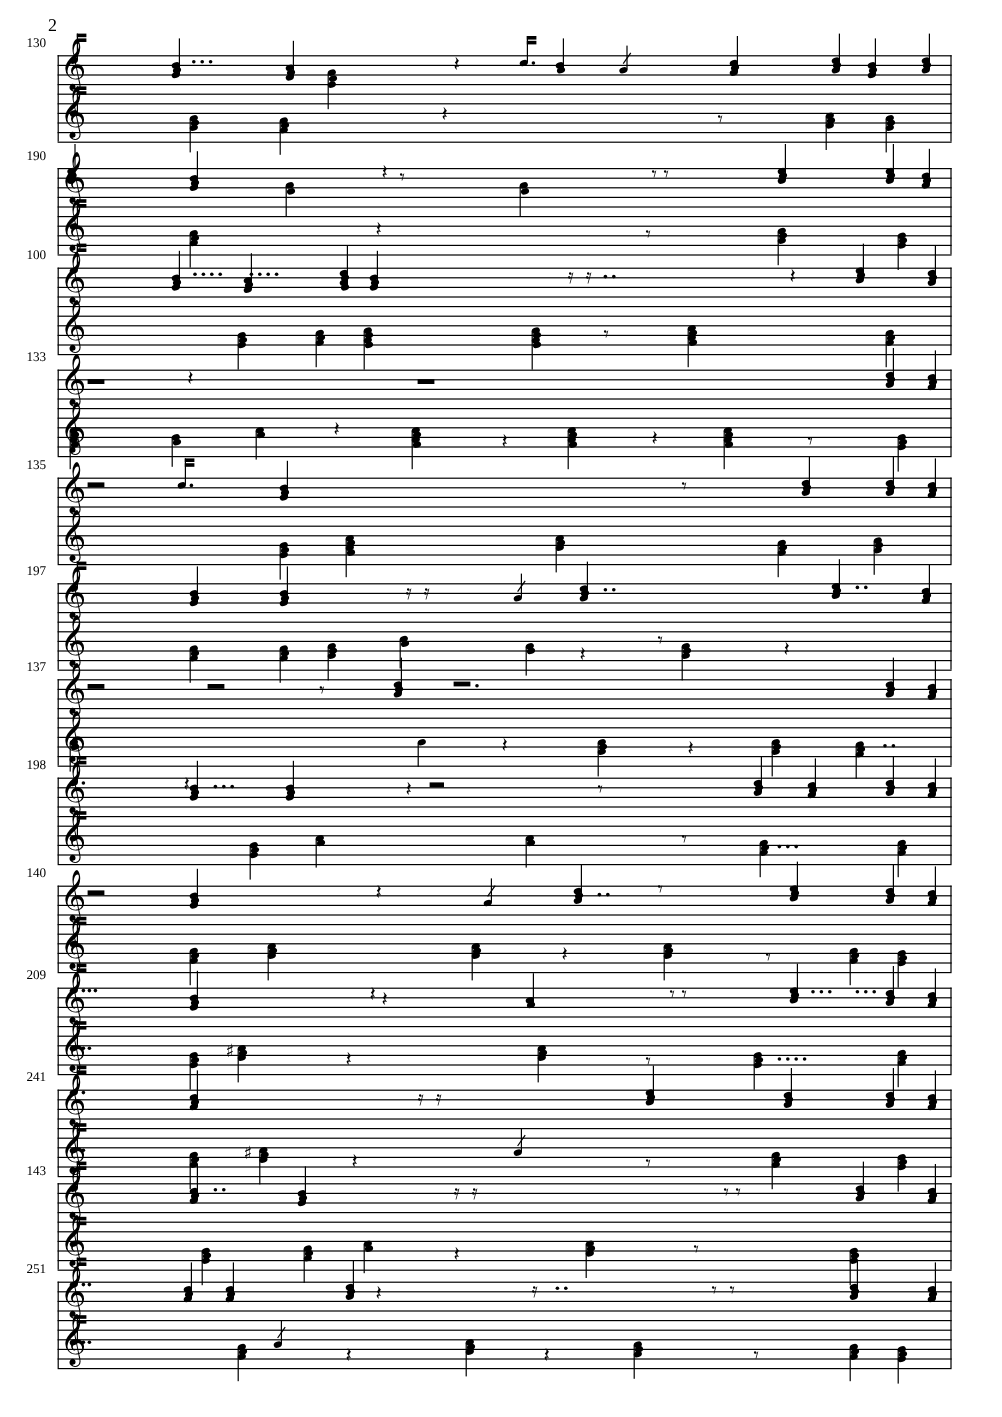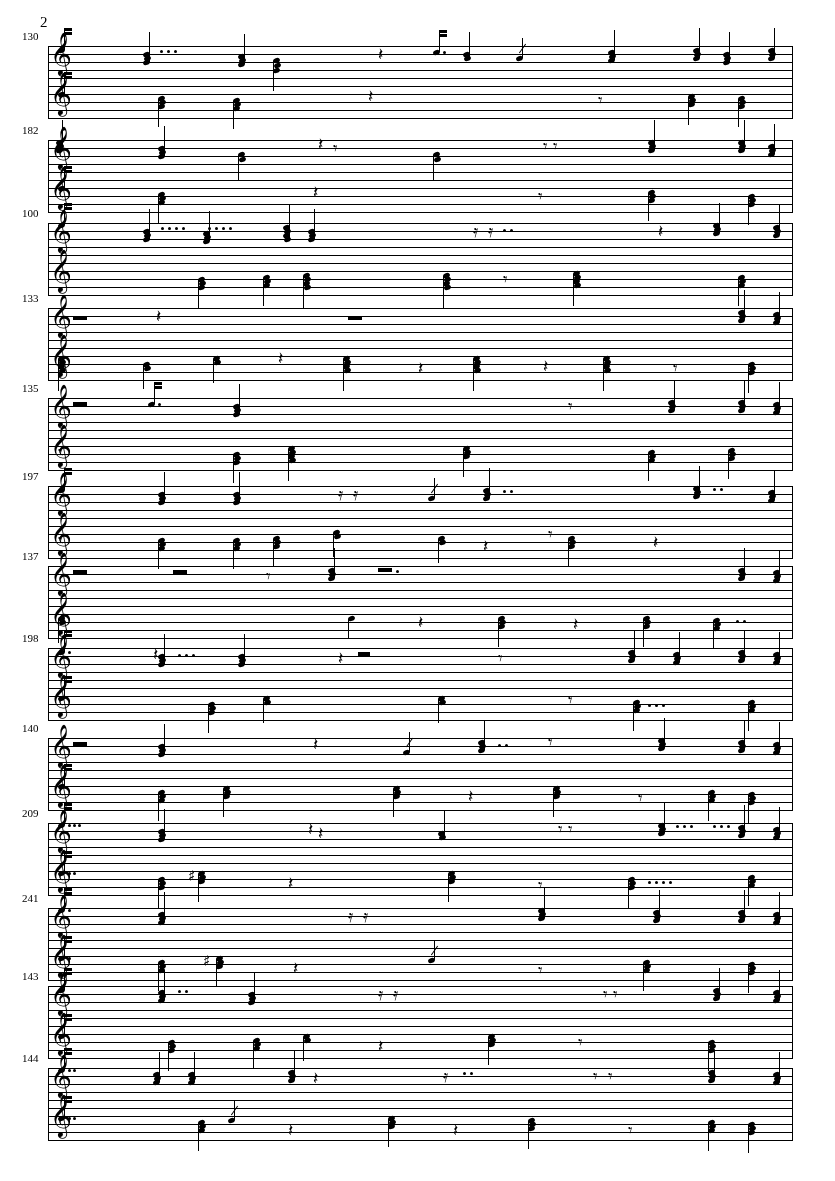--- a/index.html
+++ b/index.html
@@ -217,21 +217,21 @@
           <div class="nh" style="left: 691px; top: 14px;"></div>
           <div class="nh" style="left: 690px; top: 18px;"></div>
           <div class="stem" style="left: 690px; top: 13px; height: 28px;"></div>
         </div>
         <div class="clef upper" style="top: -3px;">𝄞</div>
         <div class="clef lower" style="top: 37px;">𝄞</div>
         <div class="barline" style="left: 48px; top: 8px; height: 72px;"></div>
         <div class="barline" style="left: 792px; top: 8px; height: 72px;"></div>
       </div>
       <div class="system" style="top: 132px; height: 80px;">
-        <div class="measure-number">182</div>
+        <div class="measure-number">190</div>
         <div class="stave" style="top: 8px;">
           <div class="line l0"></div>
           <div class="line l1"></div>
           <div class="line l2"></div>
           <div class="line l3"></div>
           <div class="line l4"></div>
           <div class="nh" style="left: 8px; top: 0px;"></div>
           <div class="nh" style="left: 9px; top: 4px;"></div>
           <div class="nh" style="left: 8px; top: 8px;"></div>
           <div class="stem" style="left: 14px; top: -20px; height: 30px;"></div>
@@ -1047,21 +1047,21 @@
           <div class="nh" style="left: 661px; top: 18px;"></div>
           <div class="nh" style="left: 660px; top: 22px;"></div>
           <div class="stem" style="left: 660px; top: 17px; height: 28px;"></div>
         </div>
         <div class="clef upper" style="top: -3px;">𝄞</div>
         <div class="clef lower" style="top: 37px;">𝄞</div>
         <div class="barline" style="left: 48px; top: 8px; height: 72px;"></div>
         <div class="barline" style="left: 792px; top: 8px; height: 72px;"></div>
       </div>
       <div class="system" style="top: 1060px; height: 80px;">
-        <div class="measure-number">144</div>
+        <div class="measure-number">251</div>
         <div class="stave" style="top: 8px;">
           <div class="line l0"></div>
           <div class="line l1"></div>
           <div class="line l2"></div>
           <div class="line l3"></div>
           <div class="line l4"></div>
           <div class="nh" style="left: 10px; top: 0px;"></div>
           <div class="stem" style="left: 16px; top: -20px; height: 22px;"></div>
           <div class="beam" style="left: 16px; top: -20px; width: 8px;"></div>
           <div class="beam" style="left: 16px; top: -16px; width: 8px;"></div>

